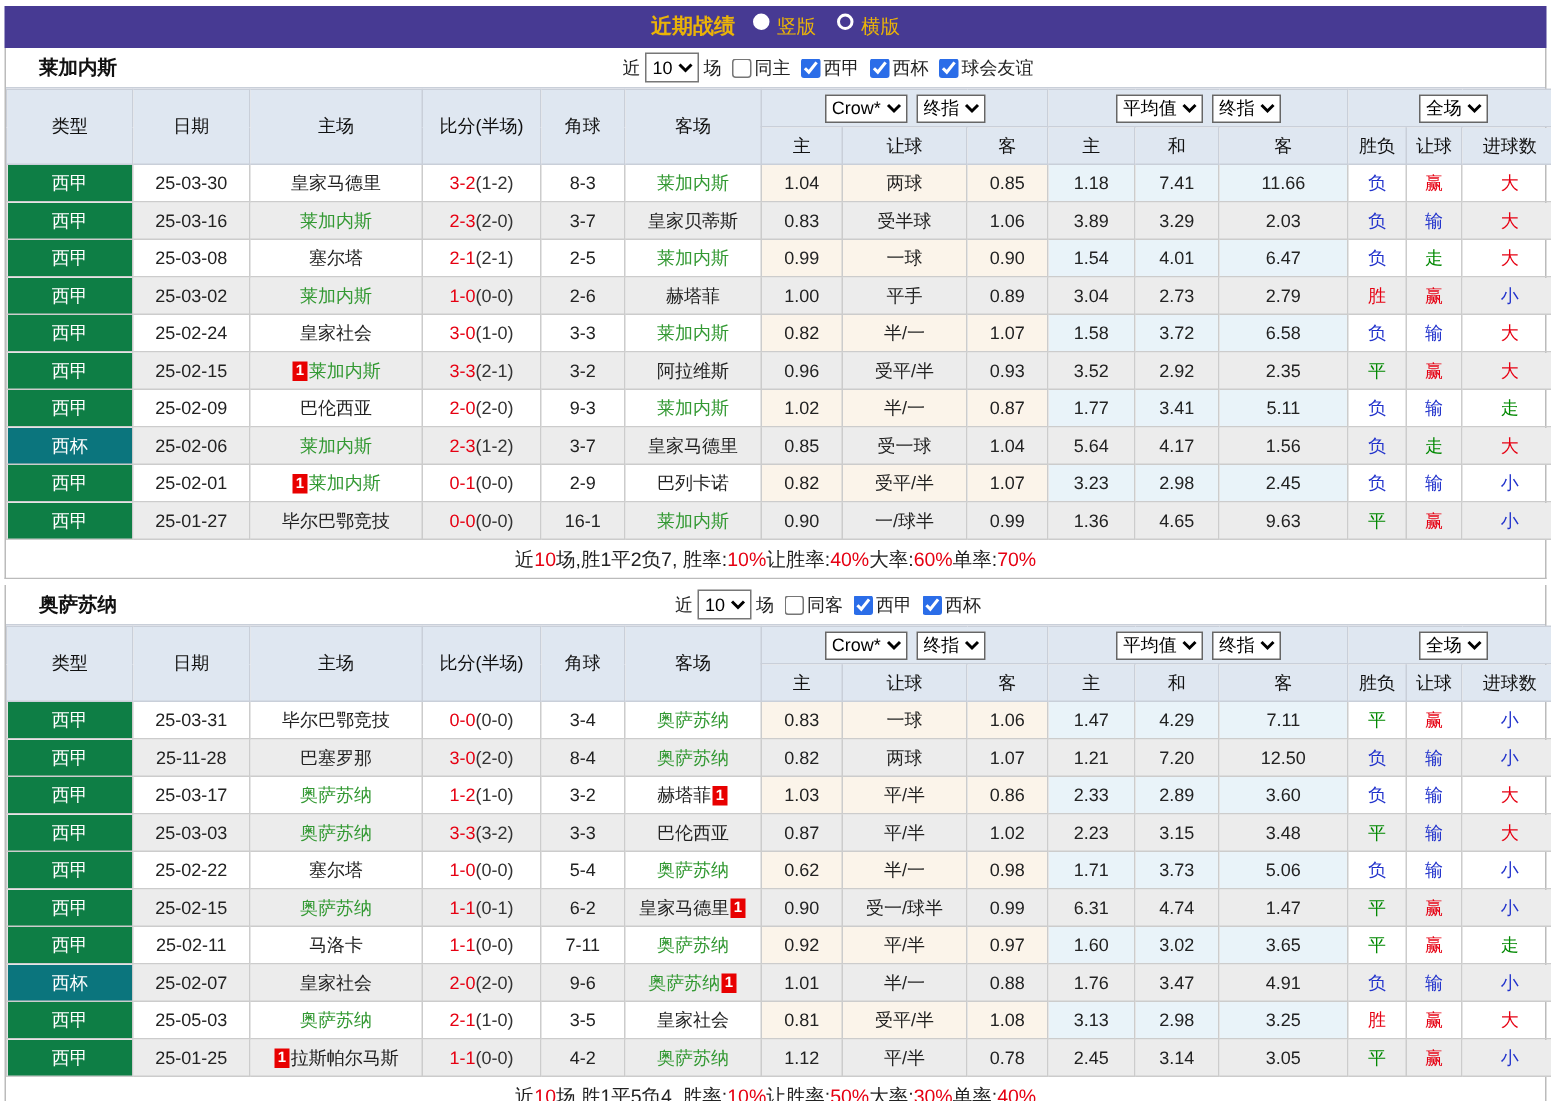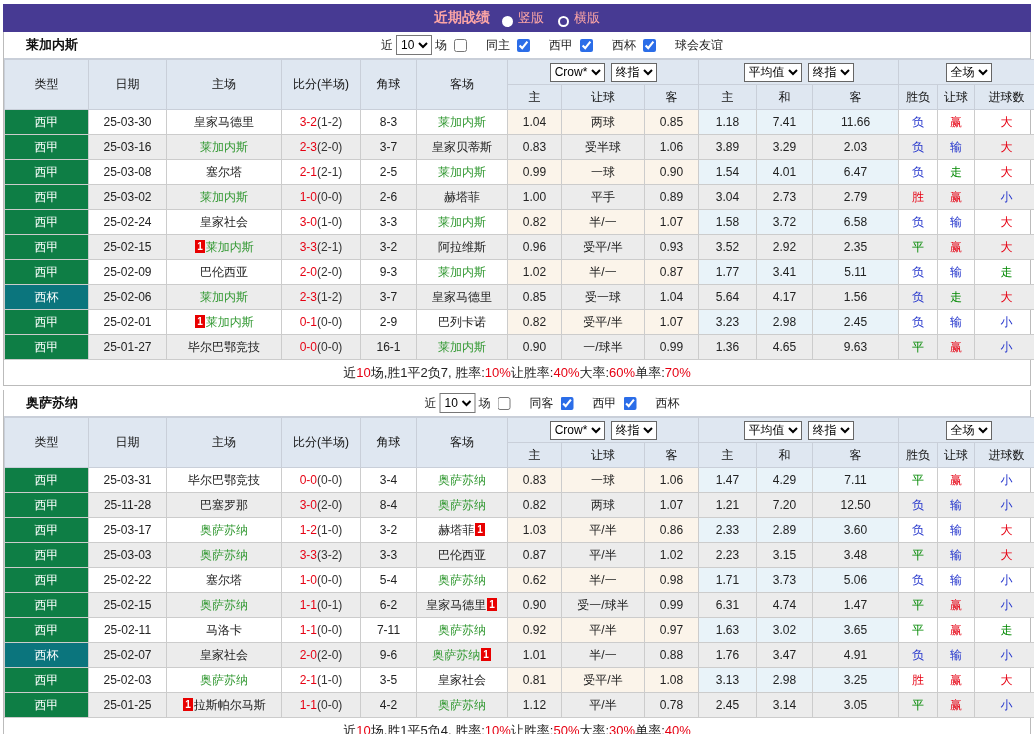--- a/index.html
+++ b/index.html
@@ -5,36 +5,36 @@
   :root{
     --purple:#473a93; --liga:#0e7e45; --cup:#0b757d;
     --hl:#339933; --red:#e60012; --blue:#2233cc; --green:#008800;
     --beige:#fbf4ea; --lblue:#e9f3f9; --grayrow:#ececec;
     --headbg:#dfe7f1; --bd:#c9cfd9;
   }
   *{box-sizing:border-box;}
   html,body{margin:0;padding:0;background:#fff;}
   body{width:1034px;font-family:"Liberation Sans","DejaVu Sans",sans-serif;font-size:12px;color:#222;}
   .frame{padding:4px 3px 0 3px;}
-  .titlebar{height:28px;background:var(--purple);color:#fca5a5;display:flex;align-items:center;justify-content:center;gap:12px;}
+  .titlebar{height:28px;background:var(--purple);color:#eab308;display:flex;align-items:center;justify-content:center;gap:12px;}
   .tb-title{font-weight:bold;font-size:14px;}
-  .radio-wrap{display:flex;align-items:flex-end;gap:5px;font-size:13px;cursor:pointer;}
+  .radio-wrap{display:flex;align-items:flex-start;gap:5px;font-size:13px;cursor:pointer;}
   .radio{width:11px;height:11px;border-radius:50%;border:2px solid #fff;display:inline-block;background:transparent;}
   .radio.sel{background:#fff;}
   .section{border:1px solid #bbb;border-top:none;}
   .sec-head{position:relative;height:27px;background:#fff;border-bottom:1px solid var(--bd);display:flex;align-items:center;}
   .team-name{font-weight:bold;font-size:13px;padding-left:22px;color:#111;}
   .filters{position:absolute;left:50%;transform:translateX(calc(-50% + 35px));display:flex;align-items:center;gap:3px;white-space:nowrap;}
   .filters select{height:20px;font-size:12px;border:1px solid #777;background:#fff;}
-  .filters label{display:inline-flex;align-items:center;gap:18px;}
+  .filters label{display:inline-flex;align-items:center;gap:1px;}
   input[type=checkbox]{width:13px;height:13px;accent-color:#2b6de8;margin:0 1px 0 4px;}
   table{border-collapse:collapse;table-layout:fixed;width:100%;}
   td,th{border:1px solid #ccc;text-align:center;padding:0 1px;height:25px;overflow:hidden;white-space:nowrap;font-weight:normal;}
   thead th{background:var(--headbg);border-color:var(--bd);color:#111;}
-  thead select{height:19px;font-size:12px;border:1px solid #666;background:#fff;margin:0 3px;text-align:center;}
+  thead select{height:19px;font-size:12px;border:1px solid #666;background:#fff;margin:0 3px;}
   tr.even td{background:var(--grayrow);}
   td.type{color:#fff;}
   td.type.liga{background:var(--liga);}
   td.type.cup{background:var(--cup);}
   td.beige{background:var(--beige);}
   td.lblue{background:var(--lblue);}
   .ft{color:var(--red);}
   .ht{color:#333;}
   .hl{color:var(--hl);}
   .card{display:inline-block;background:#e80000;color:#fff;font-size:10px;font-weight:bold;line-height:13px;padding:0 2px;margin:0 1px;vertical-align:1px;}
@@ -484,21 +484,21 @@
             <tr class="odd">
               <td class="type liga">西甲</td>
               <td>25-02-11</td>
               <td><span class="">马洛卡</span></td>
               <td><span class="ft">1-1</span><span class="ht">(0-0)</span></td>
               <td>7-11</td>
               <td><span class="hl">奥萨苏纳</span></td>
               <td class="beige">0.92</td>
               <td class="beige">平/半</td>
               <td class="beige">0.97</td>
-              <td class="lblue">1.63</td>
+              <td class="lblue">1.60</td>
               <td class="lblue">3.02</td>
               <td class="lblue">3.65</td>
               <td class="w-green">平</td>
               <td class="w-red">赢</td>
               <td class="w-green">走</td>
             </tr>
             <tr class="even">
               <td class="type cup">西杯</td>
               <td>25-02-07</td>
               <td><span class="">皇家社会</span></td>
@@ -510,21 +510,21 @@
               <td class="beige">0.88</td>
               <td class="lblue">1.76</td>
               <td class="lblue">3.47</td>
               <td class="lblue">4.91</td>
               <td class="w-blue">负</td>
               <td class="w-blue">输</td>
               <td class="w-blue">小</td>
             </tr>
             <tr class="odd">
               <td class="type liga">西甲</td>
-              <td>25-02-03</td>
+              <td>25-05-03</td>
               <td><span class="hl">奥萨苏纳</span></td>
               <td><span class="ft">2-1</span><span class="ht">(1-0)</span></td>
               <td>3-5</td>
               <td><span class="">皇家社会</span></td>
               <td class="beige">0.81</td>
               <td class="beige">受平/半</td>
               <td class="beige">1.08</td>
               <td class="lblue">3.13</td>
               <td class="lblue">2.98</td>
               <td class="lblue">3.25</td>

